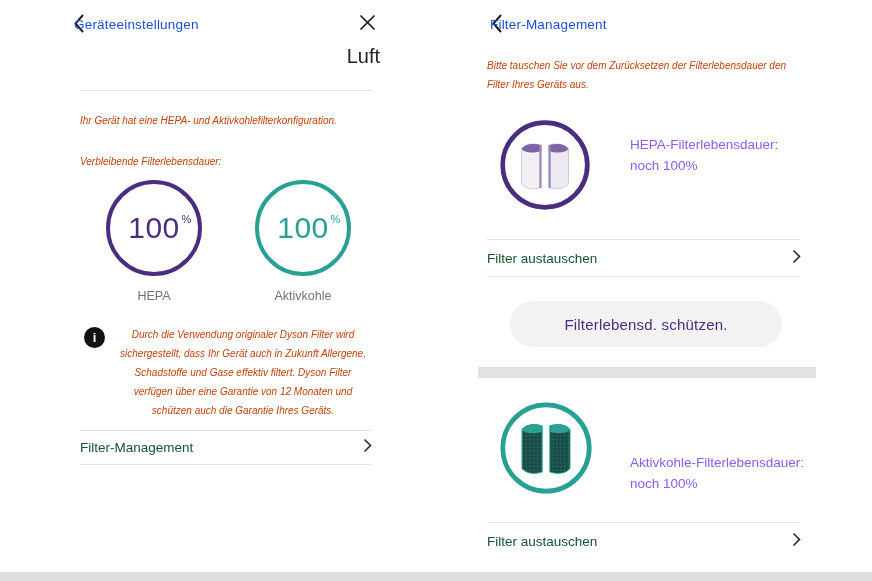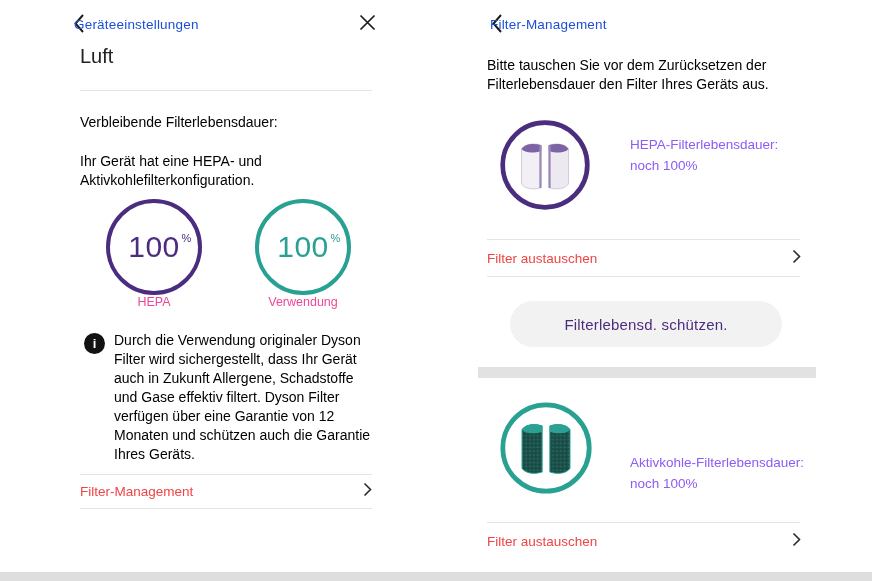--- a/index.html
+++ b/index.html
@@ -9,60 +9,60 @@
   .left-panel  { left:62px;  width:318px; }
   .right-panel { left:478px; width:338px; }
 
   
   .nav-header { position:relative; height:24px; margin-top:12px; display:flex; align-items:center; }
   .nav-title { position:absolute; left:12px; right:0; text-align:left; font-size:13.5px; color:#1d4ed8; letter-spacing:.2px; }
   .nav-back  { position:absolute; left:12px; top:1px; cursor:pointer; }
   .left-panel .nav-back { left:10px; }
   .nav-close { position:absolute; right:4px; top:2px; cursor:pointer; }
 
-  .page-title { font-size:20px; margin:9px 0 0 18px; color:#222; }
+  .page-title { font-size:20px; margin:9px 0 0 18px; color:#222;text-align:right; }
 
   .divider { height:1px; background:#e4e4e4; border:0; }
   .lp-div  { width:292px; margin-left:18px; }
   .rp-div  { width:313px; margin-left:9px; }
 
-  .body-text { font-size:14px; line-height:19px; color:#000000; }
+  .body-text { font-size:10px; line-height:19px; color:#c2410c;font-style:italic; }
 
   .lp-config    { margin:20px 0 0 18px; width:294px; }
   .lp-remaining { margin:22px 0 0 18px; }
 
   
   .gauges { display:flex; gap:53px; padding-left:44px; margin-top:9px; }
   .gauge  { width:96px; text-align:center; }
   .gauge-circle { width:96px; height:96px; border-radius:50%; border:4px solid;
     display:flex; align-items:center; justify-content:center; background:#fff; }
   .gauge-circle.purple { border-color:#4b2d7f; color:#4b2d7f; }
   .gauge-circle.teal   { border-color:#28a193; color:#28a193; }
   .gauge-value { font-size:30px; letter-spacing:.5px; position:relative; }
   .gauge-unit  { font-size:11px; position:absolute; top:2px; right:-12px; }
-  .gauge-label { font-size:12.5px; color:#ec4899; }
+  .gauge-label { font-size:12.5px; color:#737373; margin-top:13px; }
 
   
   .pill-btn { display:block; border:0; background:#f3f2f2; color:#4b2d7f;
     font-family:"Liberation Sans", sans-serif; font-size:15px; letter-spacing:.2px;
     height:46px; border-radius:26px; cursor:pointer; }
   .lp-buy   { width:226px; margin:25px 0 0 52px; }
   .rp-reset { width:272px; margin:24px 0 0 32px; }
 
   
   .info-row { display:flex; margin:22px 0 0 22px; width:288px; }
   .info-icon { flex:0 0 21px; width:21px; height:21px; border-radius:50%; background:#121212;
     color:#fff; font-size:13px; font-weight:bold; text-align:center; line-height:21px; margin-top:2px; }
-  .info-text { margin-left:9px; width:268px; }
+  .info-text { margin-left:9px; width:268px;text-align:center; }
 
   
   .list-row { display:flex; align-items:center; justify-content:space-between; cursor:pointer; }
   .lp-row { width:292px; margin-left:18px; height:33px; }
   .rp-row { width:314px; margin-left:9px; height:36px; }
-  .row-label { font-size:13.5px; color:#ef4444; }
+  .row-label { font-size:13.5px; color:#14532d; }
   .lp-div-1 { margin-top:10px; }
 
   
   .toggle-row { height:42px; }
 
   
   .rp-heading { font-size:22px; color:#222; margin:8px 0 0 9px; letter-spacing:.2px; }
   .rp-instruction { margin:20px 0 0 9px; width:320px; }
   .filter-block { display:flex; margin-left:20px; }
   .filter-block.hepa   { margin-top:24px; }
@@ -96,36 +96,36 @@
             <path d="M1.5 1.5 L15.5 15.5 M15.5 1.5 L1.5 15.5" stroke="#1c1c1c" stroke-width="1.7"></path>
           </svg>
       </span>
     </span>
   </div>
 
   <div class="page-title">Luft</div>
 
   <hr class="divider lp-div" style="margin-top:22px;">
 
+  <p class="body-text lp-config">Ihr Gerät hat eine HEPA- und Aktivkohlefilterkonfiguration.</p>
+
   <p class="body-text lp-remaining">Verbleibende Filterlebensdauer:</p>
-
-  <p class="body-text lp-config">Ihr Gerät hat eine HEPA- und Aktivkohlefilterkonfiguration.</p>
 
   <div class="gauges">
     <div class="gauge">
       <div class="gauge-circle purple">
         <span class="gauge-value"><span>100</span><span class="gauge-unit">%</span></span>
       </div>
       <div class="gauge-label">HEPA</div>
     </div>
     <div class="gauge">
       <div class="gauge-circle teal">
         <span class="gauge-value"><span>100</span><span class="gauge-unit">%</span></span>
       </div>
-      <div class="gauge-label">Verwendung</div>
+      <div class="gauge-label">Aktivkohle</div>
     </div>
   </div>
 
 
   <div class="info-row">
     <span class="info-icon">i</span>
     <p class="body-text info-text">Durch die Verwendung originaler Dyson Filter wird sichergestellt, dass Ihr Gerät auch in Zukunft Allergene, Schadstoffe und Gase effektiv filtert. Dyson Filter verfügen über eine Garantie von 12 Monaten und schützen auch die Garantie Ihres Geräts.</p>
   </div>
 
   <hr class="divider lp-div lp-div-1">

